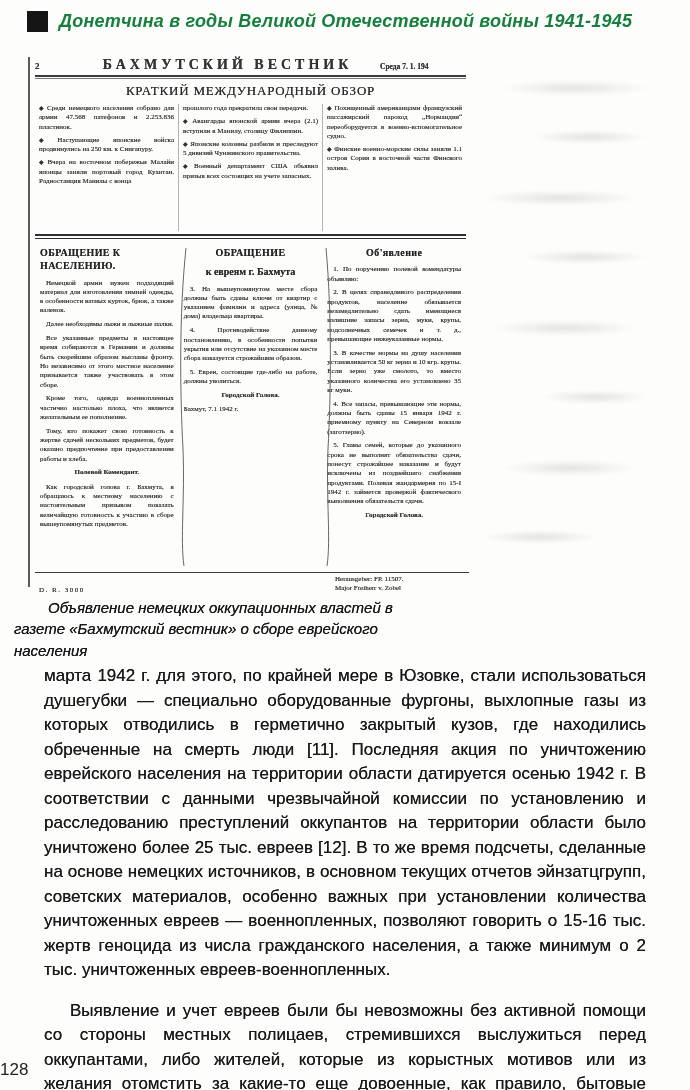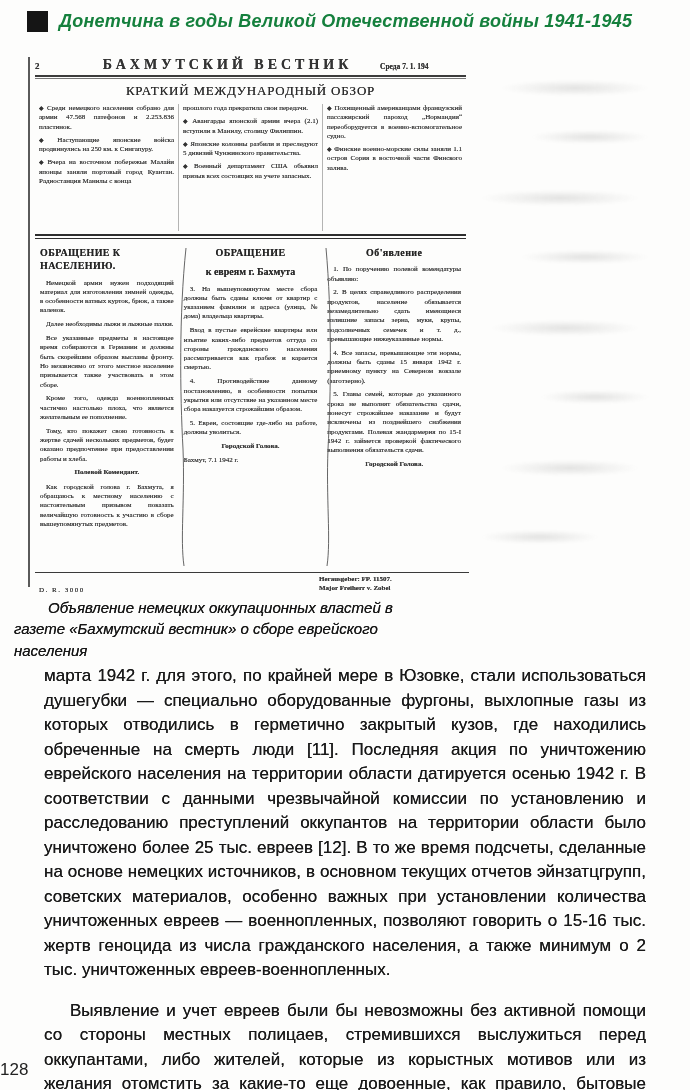--- a/index.html
+++ b/index.html
@@ -43,21 +43,21 @@
   .h-center{text-align:center;}
   .subhead{text-align:center;font-weight:bold;font-size:10px;margin:0 0 6px;color:#2a2a2a;}
   .np-p{margin:0 0 4.5px;text-indent:6px;}
   .sig{text-align:center;font-weight:bold;margin:4px 0 5px;text-indent:0;}
   .dateline{margin-top:4px;text-indent:0;}
   .col-div{position:absolute;top:0;height:100%;}
 
   .bottom-rule{border-top:1.8px solid #3a3a3a;margin-top:2px;width:434px;}
   .imprint{position:relative;height:30px;font-size:7px;color:#3c3c3c;}
   .imprint-left{position:absolute;left:4px;top:13px;letter-spacing:1.5px;}
-  .imprint-right{position:absolute;left:284px;top:2px;line-height:1.35;font-weight:bold;}
+  .imprint-right{position:absolute;left:300px;top:2px;line-height:1.35;font-weight:normal;}
 
   
   .noise{position:absolute;border-radius:50%;
     background:radial-gradient(ellipse,rgba(70,70,70,.14),rgba(70,70,70,0) 70%);
     filter:blur(1.2px);}
 
   
   .caption{
     position:absolute;left:14px;top:597px;width:428px;
     font-style:italic;font-size:15px;line-height:1.42;color:#161616;
@@ -131,31 +131,31 @@
       <p class="np-p">Тому, кто покажет свою готовность к жертве сдачей нескольких предметов, будет оказано предпочтение при предоставлении работы и хлеба.</p>
       <p class="np-p sig">Полевой Комендант.</p>
       <p class="np-p">Как городской голова г. Бахмута, я обращаюсь к местному населению с настоятельным призывом показать величайшую готовность к участию в сборе вышеупомянутых предметов.</p>
 
     </div>
 
     <div class="ncol">
       <h4 class="h-center">ОБРАЩЕНИЕ</h4>
       <div class="subhead">к евреям г. Бахмута</div>
       <p class="np-p">3. На вышеупомянутом месте сбора должны быть сданы ключи от квартир с указанием фамилии и адреса (улица, № дома) владельца квартиры.</p>
-      <p class="np-p">Вход в пустые еврейские квартиры или изъятие каких-либо предметов оттуда со стороны гражданского населения рассматривается как грабеж и карается смертью.</p>
       <p class="np-p">4. Противодействие данному постановлению, в особенности попытки укрытия или отсутствие на указанном месте сбора наказуется строжайшим образом.</p>
       <p class="np-p">5. Евреи, состоящие где-либо на работе, должны уволиться.</p>
       <p class="np-p sig">Городской Голова.</p>
       <p class="np-p dateline">Бахмут, 7.1 1942 г.</p>
     </div>
 
     <div class="ncol">
       <h4 class="h-center">Об'явление</h4>
       <p class="np-p">1. По поручению полевой комендатуры объявляю:</p>
       <p class="np-p">2. В целях справедливого распределения продуктов, население обязывается незамедлительно сдать имеющиеся излишние запасы зерна, муки, крупы, подсолнечных семечек и т. д., превышающие нижеуказанные нормы.</p>
+      <p class="np-p">3. В качестве нормы на душу населения устанавливается 50 кг зерна и 10 кгр. крупы. Если зерно уже смолото, то вместо указанного количества его установлено 35 кг муки.</p>
       <p class="np-p">4. Все запасы, превышающие эти нормы, должны быть сданы 15 января 1942 г. приемному пункту на Северном вокзале (заготзерно).</p>
       <p class="np-p">5. Главы семей, которые до указанного срока не выполнят обязательства сдачи, понесут строжайшее наказание и будут исключены из позднейшего снабжения продуктами. Полевая жандармерия по 15-I 1942 г. займется проверкой фактического выполнения обязательств сдачи.</p>
       <p class="np-p sig">Городской Голова.</p>
     </div>
   </div>
 
   <div class="bottom-rule"></div>
   <div class="imprint">
     <span class="imprint-left">D. R. 3000</span>
     <span class="imprint-right">

